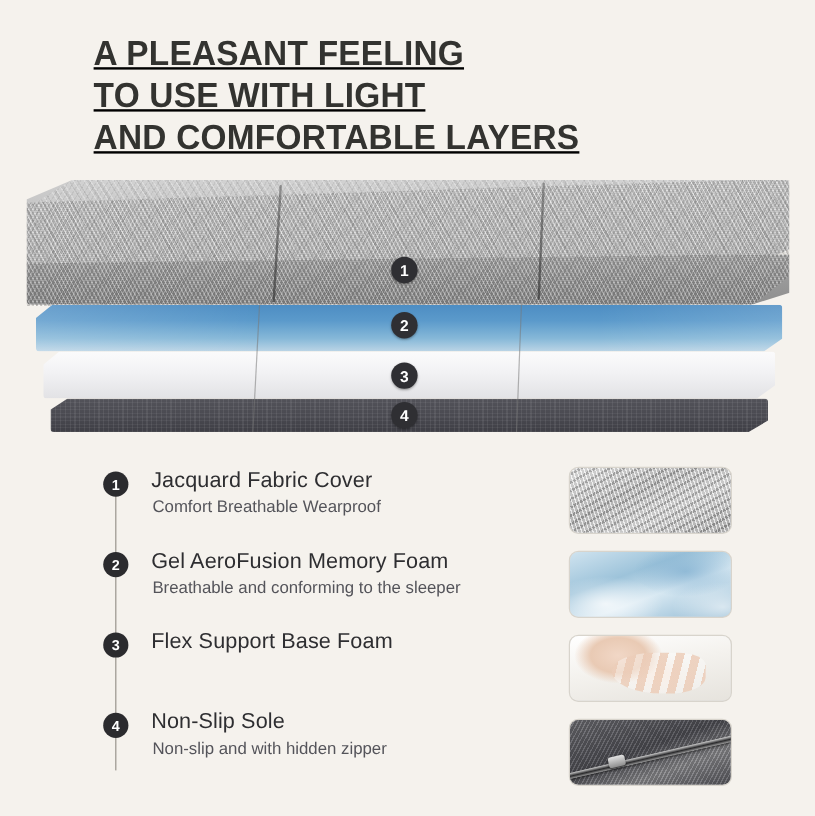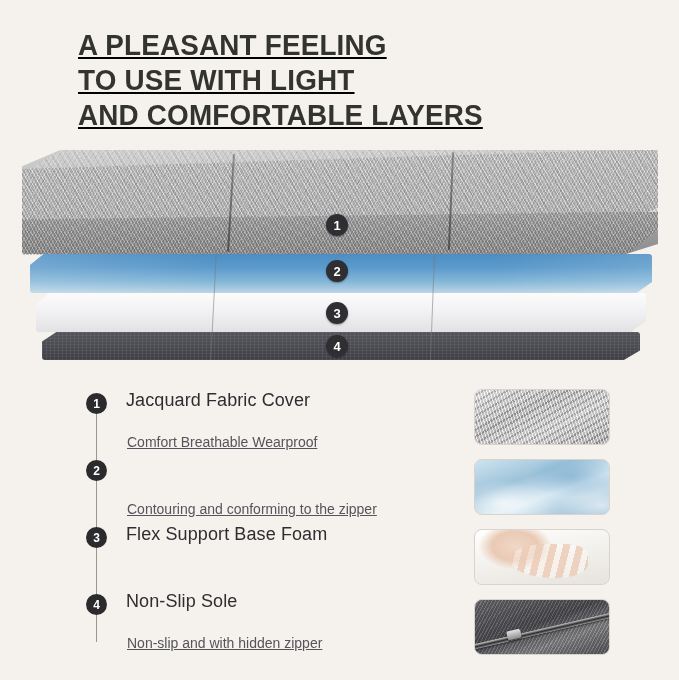--- a/index.html
+++ b/index.html
@@ -215,26 +215,25 @@
     top: 0px;
     font-family: "Liberation Sans", sans-serif;
     font-size: 18px;
     color: #2e2e31;
     white-space: nowrap;
     letter-spacing: 0.1px;
   }
   .fsub {
     position: absolute;
     left: 41px;
-    top: 44px;
+    top: 24px;
     font-family: "Liberation Sans", sans-serif;
     font-size: 14px;
     color: #54545a;
     white-space: nowrap;
-    text-decoration: underline;
   }
 
   
   .thumbs {
     position: absolute;
     left: 474px;
     top: 389px;
     width: 134px;
   }
   .thumb {
@@ -355,21 +354,22 @@
   <div class="timeline"></div>
 
   <div class="feature">
     <div class="fbadge">1</div>
     <div class="ftitle">Jacquard Fabric Cover</div>
     <div class="fsub">Comfort Breathable Wearproof</div>
   </div>
 
   <div class="feature">
     <div class="fbadge">2</div>
-    <div class="fsub">Contouring and conforming to the zipper</div>
+    <div class="ftitle">Gel AeroFusion Memory Foam</div>
+    <div class="fsub">Breathable and conforming to the sleeper</div>
   </div>
 
   <div class="feature">
     <div class="fbadge">3</div>
     <div class="ftitle">Flex Support Base Foam</div>
   </div>
 
   <div class="feature">
     <div class="fbadge">4</div>
     <div class="ftitle">Non-Slip Sole</div>

